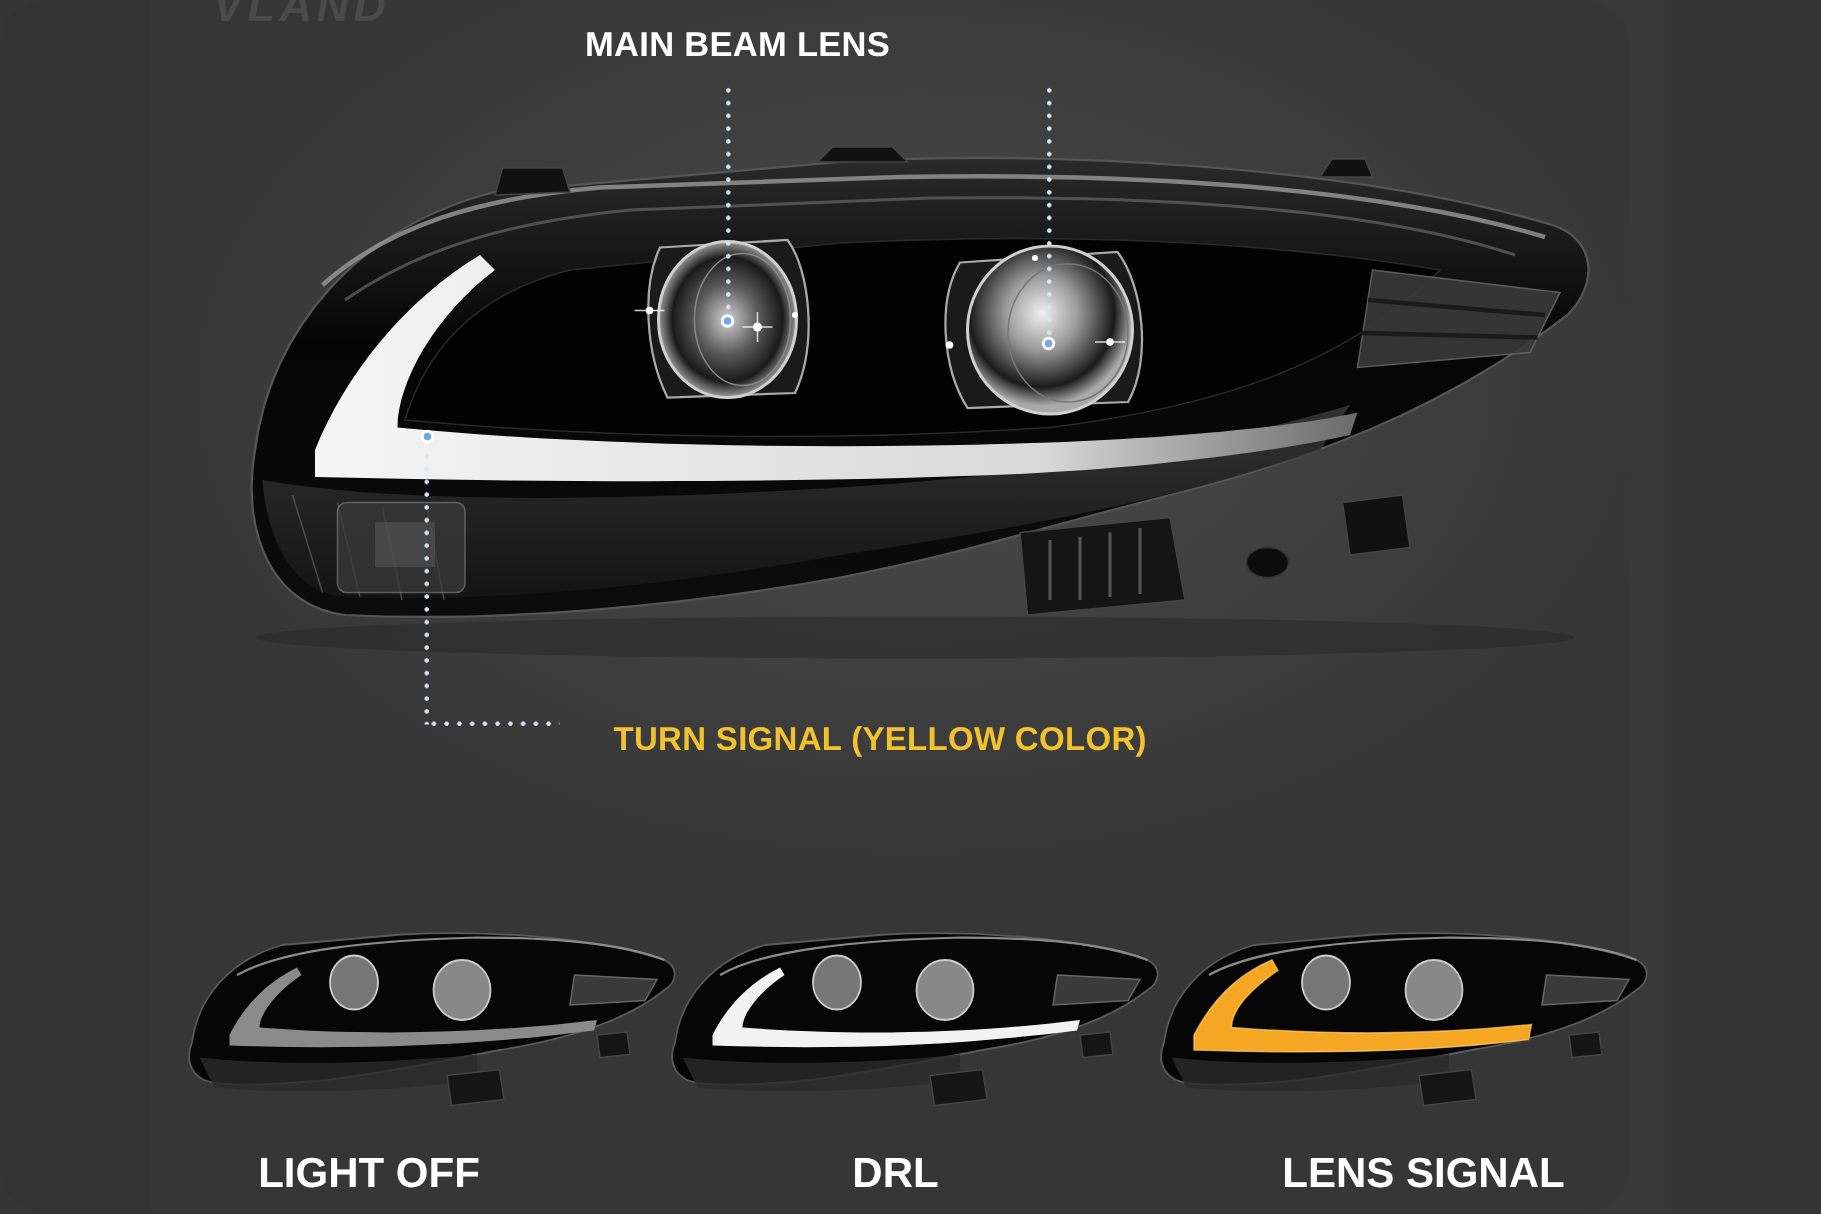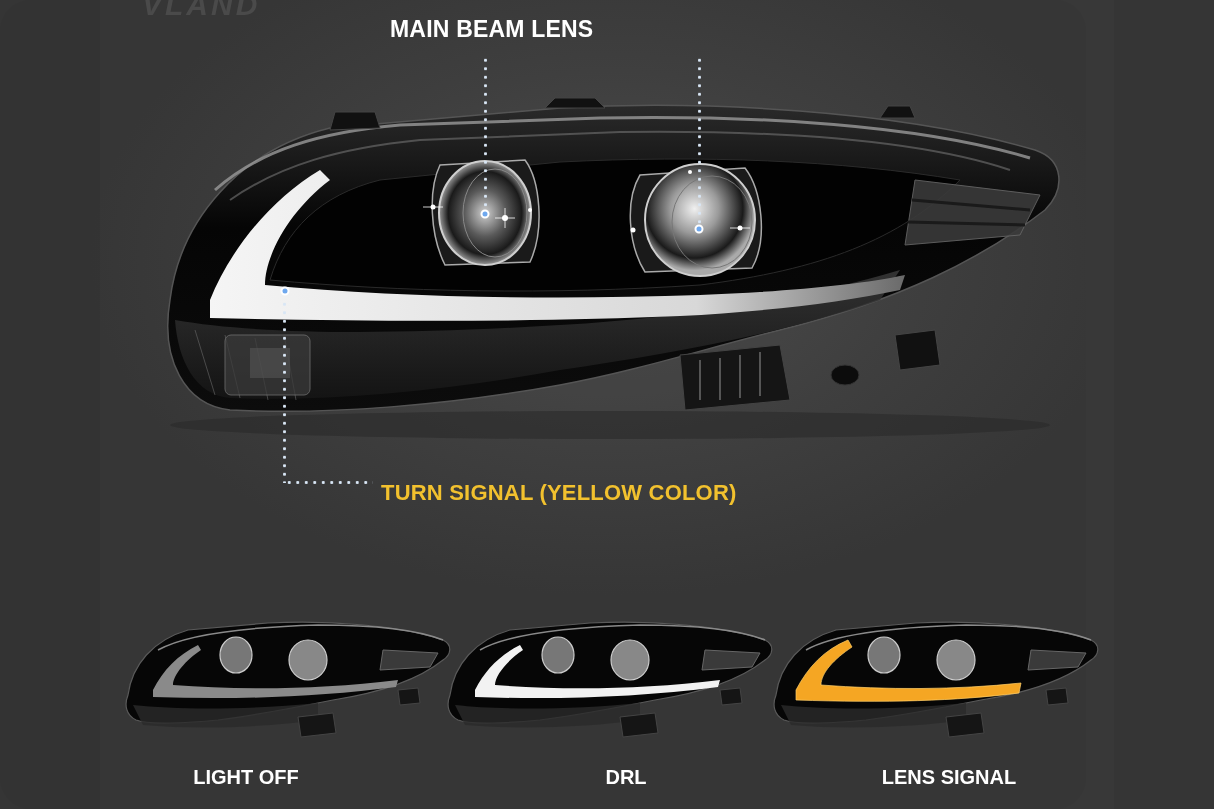--- a/index.html
+++ b/index.html
@@ -22,23 +22,23 @@
     }
     .brand {
       position: absolute; left: 142px; top: -12px;
       font-size: 30px; font-weight: bold; font-style: italic; letter-spacing: 3px;
       color: #4a4a4a;
     }
     .callout {
       position: absolute; color: #ffffff; font-weight: bold; font-size: 23px;
       letter-spacing: 0.2px; white-space: nowrap;
     }
-    .callout.yellow { color: #f2c12e; }
+    .callout.yellow { color: #f2c12e; margin-left: 28px; }
     .state-label {
-      position: absolute; top: 766px; color: #ffffff; font-weight: bold; font-size: 20px;
+      position: absolute; top: 766px; color: #ffffff; font-weight: bold; font-size: 28px;
       white-space: nowrap; transform: translateX(-50%);
     }
     .leader-v {
       position: absolute; width: 3px;
       background-image: radial-gradient(circle, #d8e6f5 1.3px, transparent 1.6px);
       background-size: 3px 8.5px; background-repeat: repeat-y;
     }
     .leader-h {
       position: absolute; height: 3px;
       background-image: radial-gradient(circle, #d8e6f5 1.3px, transparent 1.6px);
@@ -182,16 +182,16 @@
     </g>
 
     <g transform="translate(766,605)">
       <use href="#thumb"></use>
       <path d="M30 85 C 42 62, 58 45, 82 35 L 86 42 C 68 54, 55 68, 55 80 C 120 85, 190 85, 255 78 L 253 88 C 190 96, 120 98, 30 95 Z" fill="#f5a623"></path>
       <path d="M30 85 C 42 62, 58 45, 82 35 L 86 42 C 68 54, 55 68, 55 80 C 120 85, 190 85, 255 78 L 253 88 C 190 96, 120 98, 30 95 Z" fill="none" stroke="#ffcf6a" stroke-width="1" opacity="0.7"></path>
     </g>
   </svg>
 
   <div class="state-label" style="left:246px;">LIGHT OFF</div>
-  <div class="state-label" style="left:597px;margin-left:29px;">DRL</div>
+  <div class="state-label" style="left:597px;">DRL</div>
   <div class="state-label" style="left:949px;">LENS SIGNAL</div>
 
 </div>
 
 </body></html>

